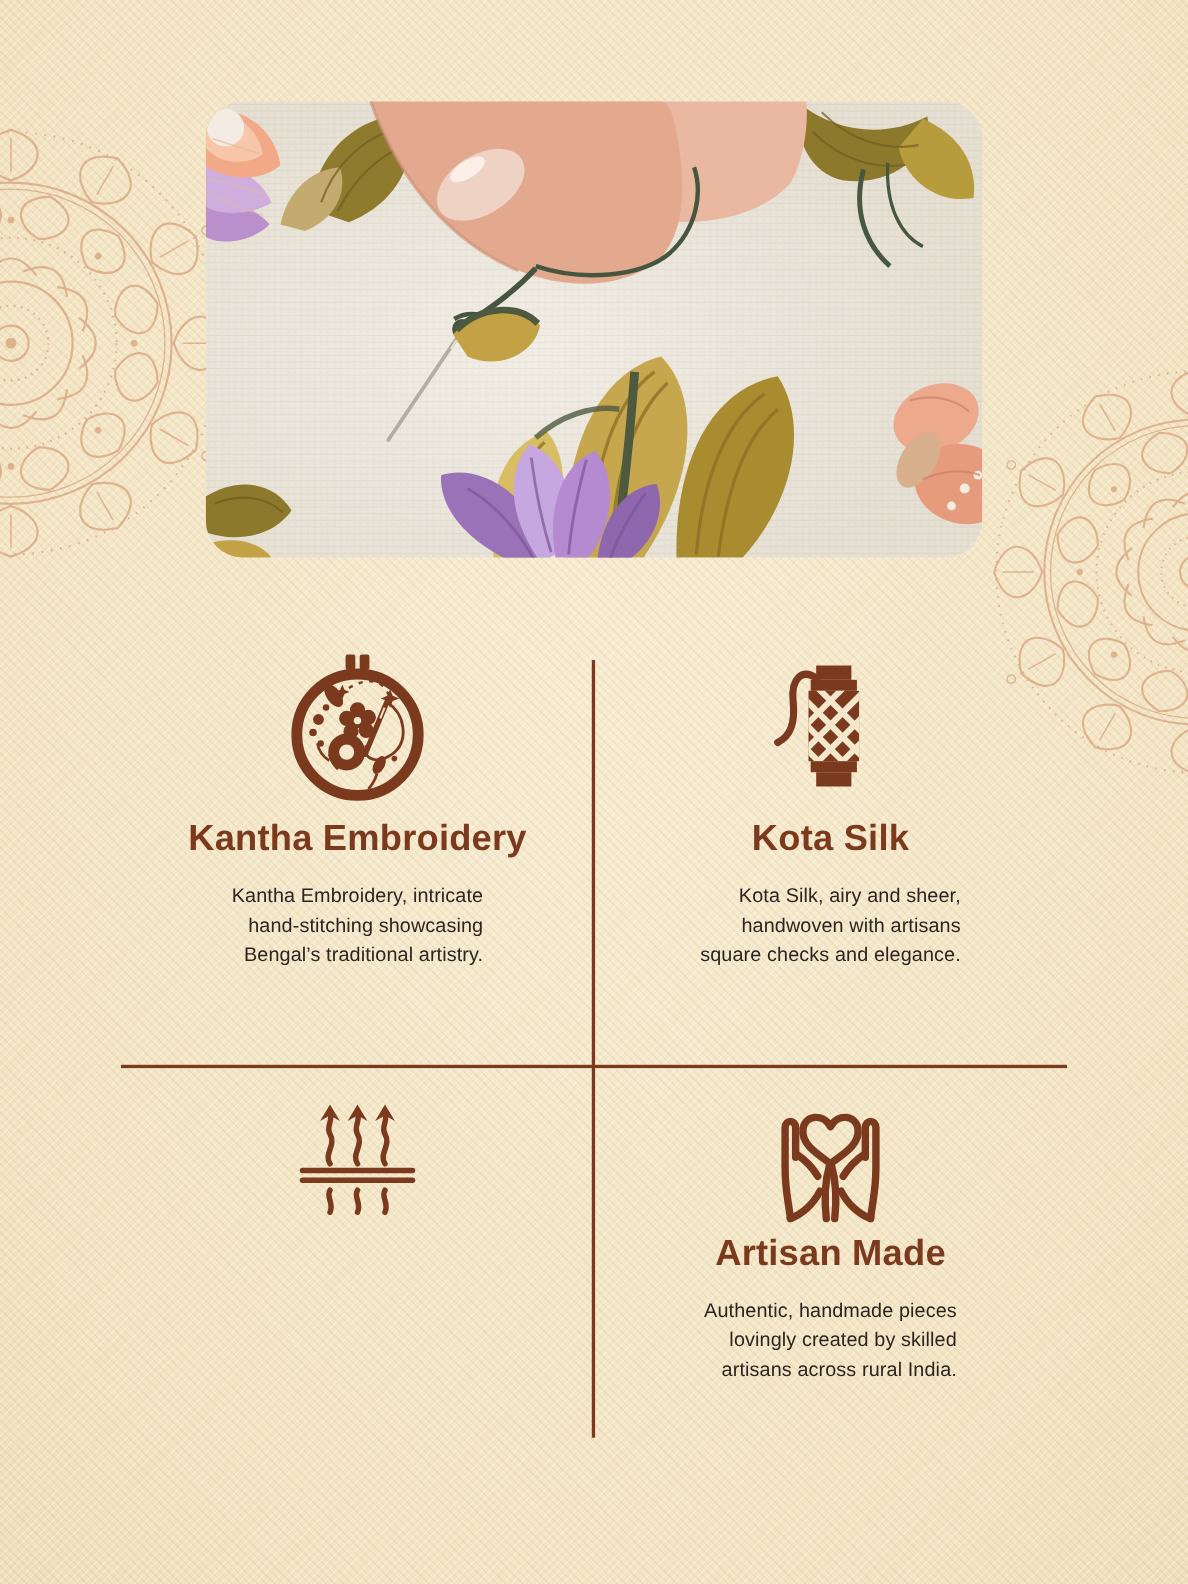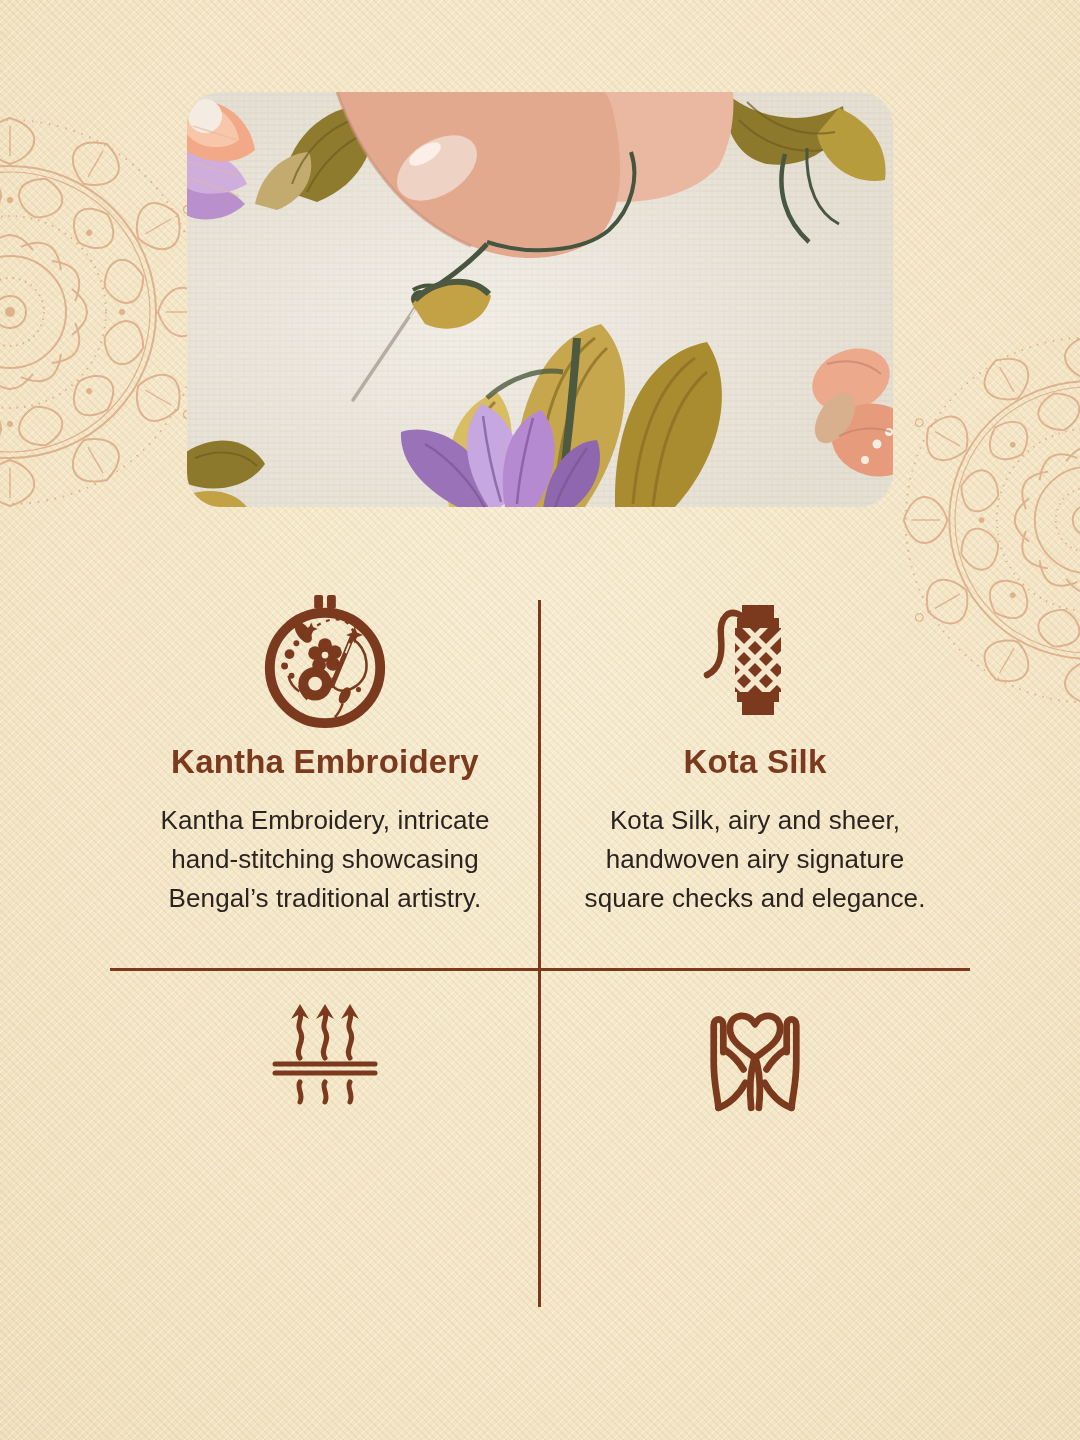--- a/index.html
+++ b/index.html
@@ -27,21 +27,21 @@
   .cell{width:430px;box-sizing:border-box;display:flex;flex-direction:column;align-items:center;text-align:center;padding:6px 8px 0;}
   .row1 .cell{height:383px;}
   .row2 .cell{height:360px;padding-top:30px;}
   .icon-box{height:142px;display:flex;align-items:center;justify-content:center;}
   .row2 .icon-box{height:112px;}
   .feature-title{
     font-size:33px;font-weight:bold;color:#7b3a1e;letter-spacing:0.2px;
     margin:10px 0 20px;line-height:1.15;
   }
   .feature-desc{
-    font-size:26px;line-height:1.5;color:#2b2320;white-space:pre-line;letter-spacing:0.1px;
+    font-size:18px;line-height:1.5;color:#2b2320;white-space:pre-line;letter-spacing:0.1px;text-align:right;
   }
   .icon{display:block;}
 </style>
 </head>
 <body>
 
 <div class="canvas">
 
   <svg width="0" height="0" style="position:absolute" aria-hidden="true">
     <defs>
@@ -296,21 +296,21 @@
                 <path d="M92,20 L22,90 M92,42 L22,112 M92,-2 L22,68 M92,64 L30,126"></path>
               </g>
               <rect x="38" y="89" width="42" height="10"></rect>
               <rect x="43" y="99" width="32" height="13"></rect>
               <path d="M44,14 C30,4 20,14 22,34 C24,54 20,66 8,72" stroke="#7b3a1e" stroke-width="6.5" fill="none" stroke-linecap="round"></path>
             </g>
           </svg>
         </div>
         <div class="feature-title">Kota Silk</div>
         <div class="feature-desc">Kota Silk, airy and sheer,
-handwoven airy signature
+handwoven with artisans
 square checks and elegance.</div>
       </div>
 
     </div>
     <div class="row row2">
 
       <div class="cell">
         <div class="icon-box">
           <svg class="icon" width="120" height="104" viewBox="0 0 120 104">
             <g stroke="#7b3a1e" stroke-width="5" fill="none" stroke-linecap="round">
@@ -344,18 +344,22 @@
               <path d="M37,116 C48,112 59,102 65,90"></path>
               <path d="M71,116 C69,98 70,80 74,66"></path>
 
               <path d="M113,116 C115,98 118,90 118,68 L118,30 C118,22 108,22 108,30 L108,58"></path>
               <path d="M106,56 C100,60 92,68 87,76"></path>
               <path d="M113,116 C102,112 91,102 85,90"></path>
               <path d="M79,116 C81,98 80,80 76,66"></path>
             </g>
           </svg>
         </div>
+        <div class="feature-title">Artisan Made</div>
+        <div class="feature-desc">Authentic, handmade pieces
+lovingly created by skilled
+artisans across rural India.</div>
       </div>
 
     </div>
   </div>
 
 </div>
 
 </body></html>

